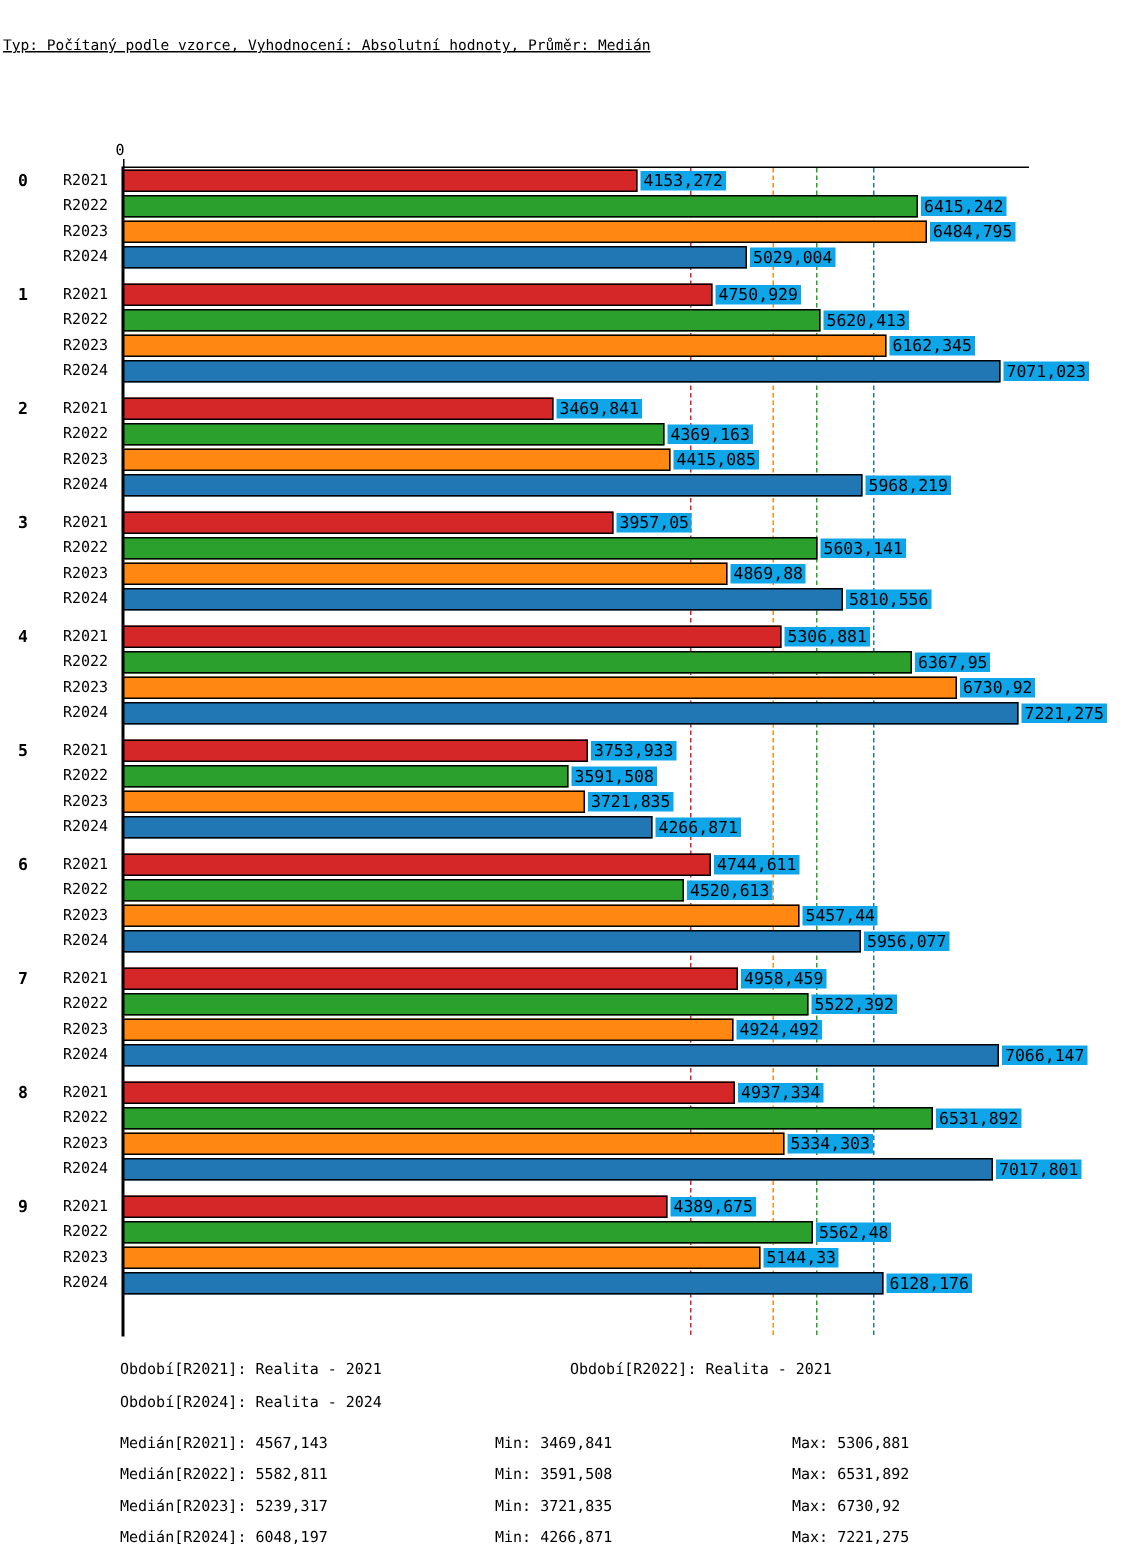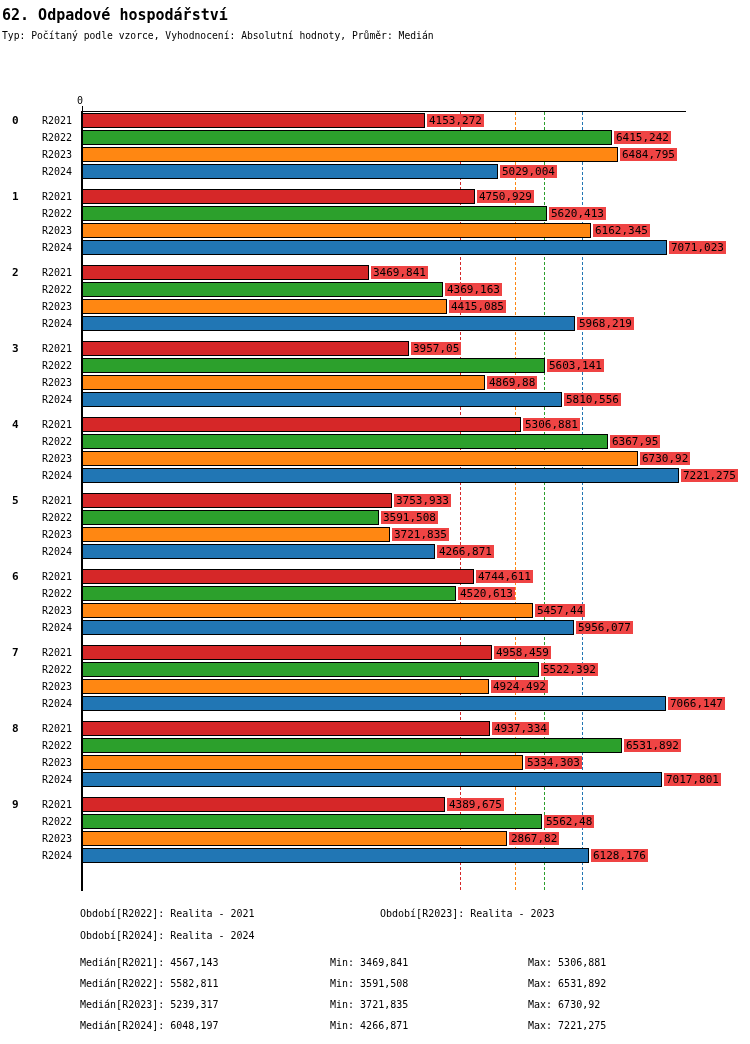--- a/index.html
+++ b/index.html
@@ -7,58 +7,57 @@
     width: 750px; height: 1044px;
     background: #ffffff; color: #000000;
     font-family: "DejaVu Sans Mono", monospace;
     position: relative; overflow: hidden;
   }
   .header { position: absolute; left: 2px; top: 4px; width: 748px; }
   .title-line {
     font-size: 15px; font-weight: bold; line-height: 23px;
     white-space: pre; letter-spacing: 0;
   }
-  .meta-line { font-size: 9.7px; line-height: 12px; margin-top: 3px; white-space: pre; }
+  .meta-line { font-size: 9.7px; line-height: 12px; margin-top: 21px; white-space: pre; text-decoration: underline; }
 
   .chart { position: absolute; left: 82px; top: 112px; width: 606px; height: 772px; }
   .axis-zero { position: absolute; left: -5px; top: -17px; font-size: 10px; line-height: 11px; }
   .axis-tick { position: absolute; left: 0; top: -6px; width: 1px; height: 6px; background: #000; }
   .axis-top { position: absolute; left: 0; top: -1px; width: 604px; height: 1px; background: #000; }
   .axis-left { position: absolute; left: -1px; top: -1px; width: 2px; height: 780px; background: #000; }
 
   .median-line { position: absolute; top: 0; width: 0; height: 778px; z-index: 1; }
 
   #groups { position: absolute; left: 0; top: 1px; z-index: 2; }
   .group { position: relative; margin-bottom: 10px; }
   .group-label { position: absolute; left: -70px; top: 1px; font-size: 11px; font-weight: bold; line-height: 13px; }
   .row { position: relative; display: flex; align-items: center; height: 15px; margin-bottom: 2px; }
   .row-label { position: absolute; left: -40px; width: 58px; font-size: 10px; line-height: 12px; }
   .bar { height: 15px; border: 1px solid #000; box-sizing: border-box; flex: none; }
   .val {
     font-size: 11px; line-height: 13px; white-space: nowrap;
-    background: #ef4444; padding: 0 2px; margin-left: 2px;
+    background: #0ea5e9; padding: 0 2px; margin-left: 2px;
     position: relative; z-index: 3;
   }
 
   .periods {
     position: absolute; left: 80px; top: 908px;
     display: grid; grid-template-columns: 300px auto; row-gap: 10px;
     font-size: 10px; line-height: 12px; white-space: pre;
   }
   .stats {
     position: absolute; left: 80px; top: 957px;
     display: grid; grid-template-columns: 250px 198px auto; row-gap: 9px;
     font-size: 10px; line-height: 12px; white-space: pre;
   }
 </style>
 </head>
 <body>
 
 <div class="header">
-  <div class="title-line">62. Odpadové hospodářství</div>
   <div class="meta-line">Typ: Počítaný podle vzorce, Vyhodnocení: Absolutní hodnoty, Průměr: Medián</div>
 </div>
 
 <div class="chart">
   <div class="axis-zero">0</div>
   <div class="axis-tick"></div>
   <div class="axis-top"></div>
   <div class="axis-left"></div>
   <div id="medians">
       <div class="median-line" style="left: 378px; border-left: 1px dashed rgb(214, 39, 40);"></div>
@@ -282,34 +281,34 @@
           <div class="val">4389,675</div>
         </div>
         <div class="row">
           <div class="row-label">R2022</div>
           <div class="bar" style="width: 460px; background: rgb(44, 160, 44);"></div>
           <div class="val">5562,48</div>
         </div>
         <div class="row">
           <div class="row-label">R2023</div>
           <div class="bar" style="width: 425px; background: rgb(255, 135, 18);"></div>
-          <div class="val">2867,82</div>
+          <div class="val">5144,33</div>
         </div>
         <div class="row">
           <div class="row-label">R2024</div>
           <div class="bar" style="width: 507px; background: rgb(33, 118, 180);"></div>
           <div class="val">6128,176</div>
         </div>
       </div>
     </div>
 </div>
 
 <div class="periods">
+  <span>Období[R2021]: Realita - 2021</span>
   <span>Období[R2022]: Realita - 2021</span>
-  <span>Období[R2023]: Realita - 2023</span>
   <span>Období[R2024]: Realita - 2024</span>
 </div>
 
 <div class="stats">
   <span>Medián[R2021]: 4567,143</span>
   <span>Min: 3469,841</span>
   <span>Max: 5306,881</span>
   <span>Medián[R2022]: 5582,811</span>
   <span>Min: 3591,508</span>
   <span>Max: 6531,892</span>

